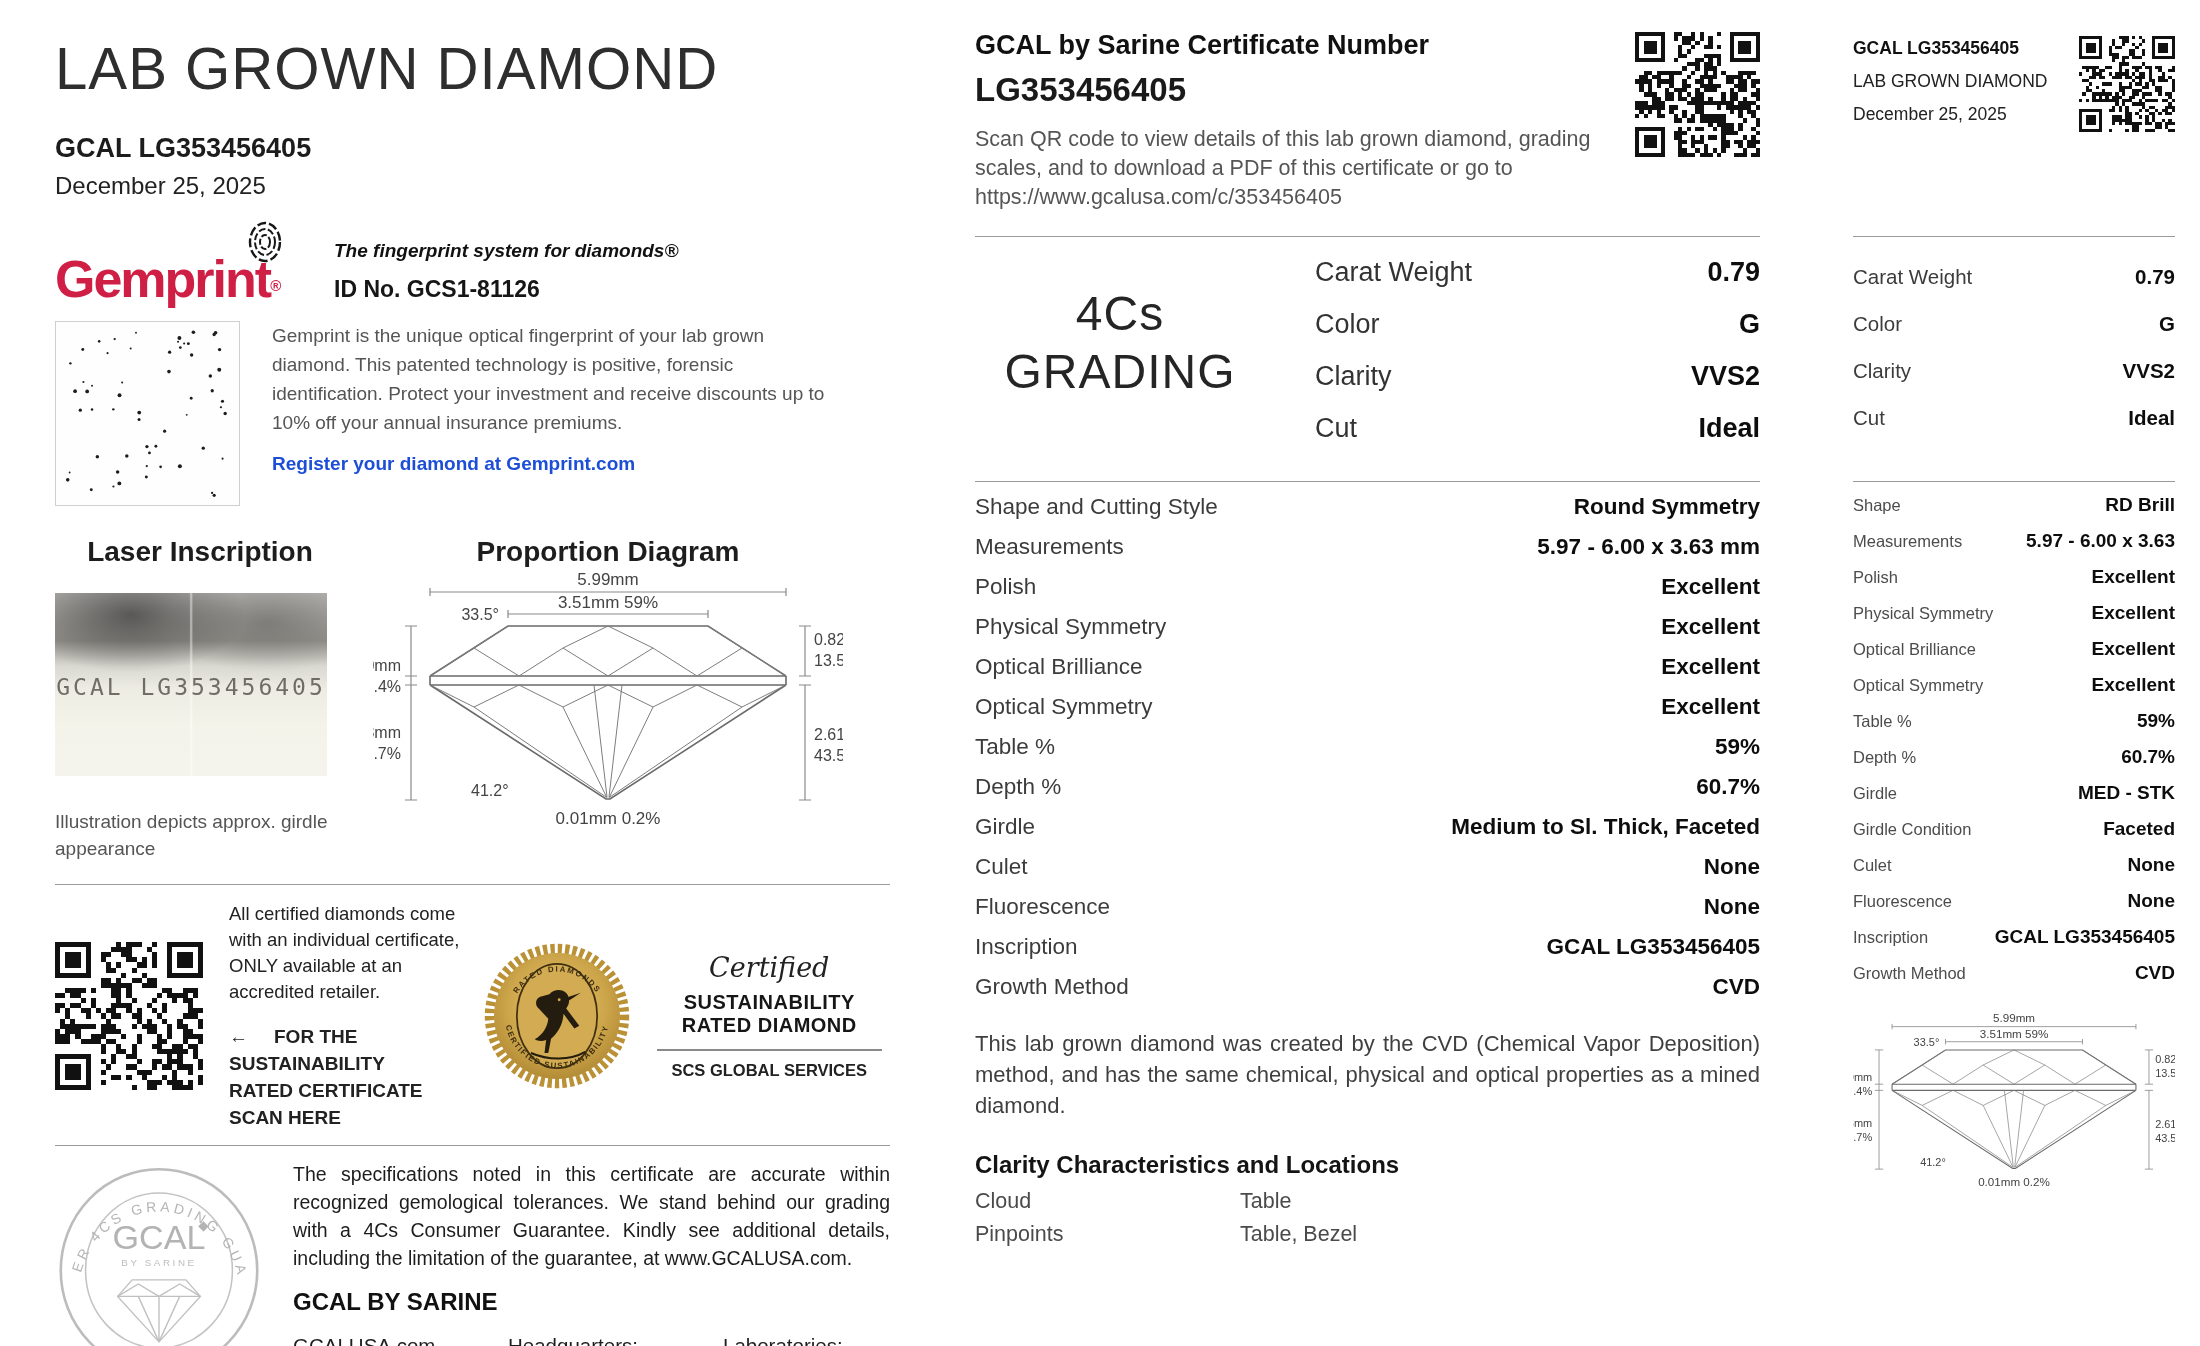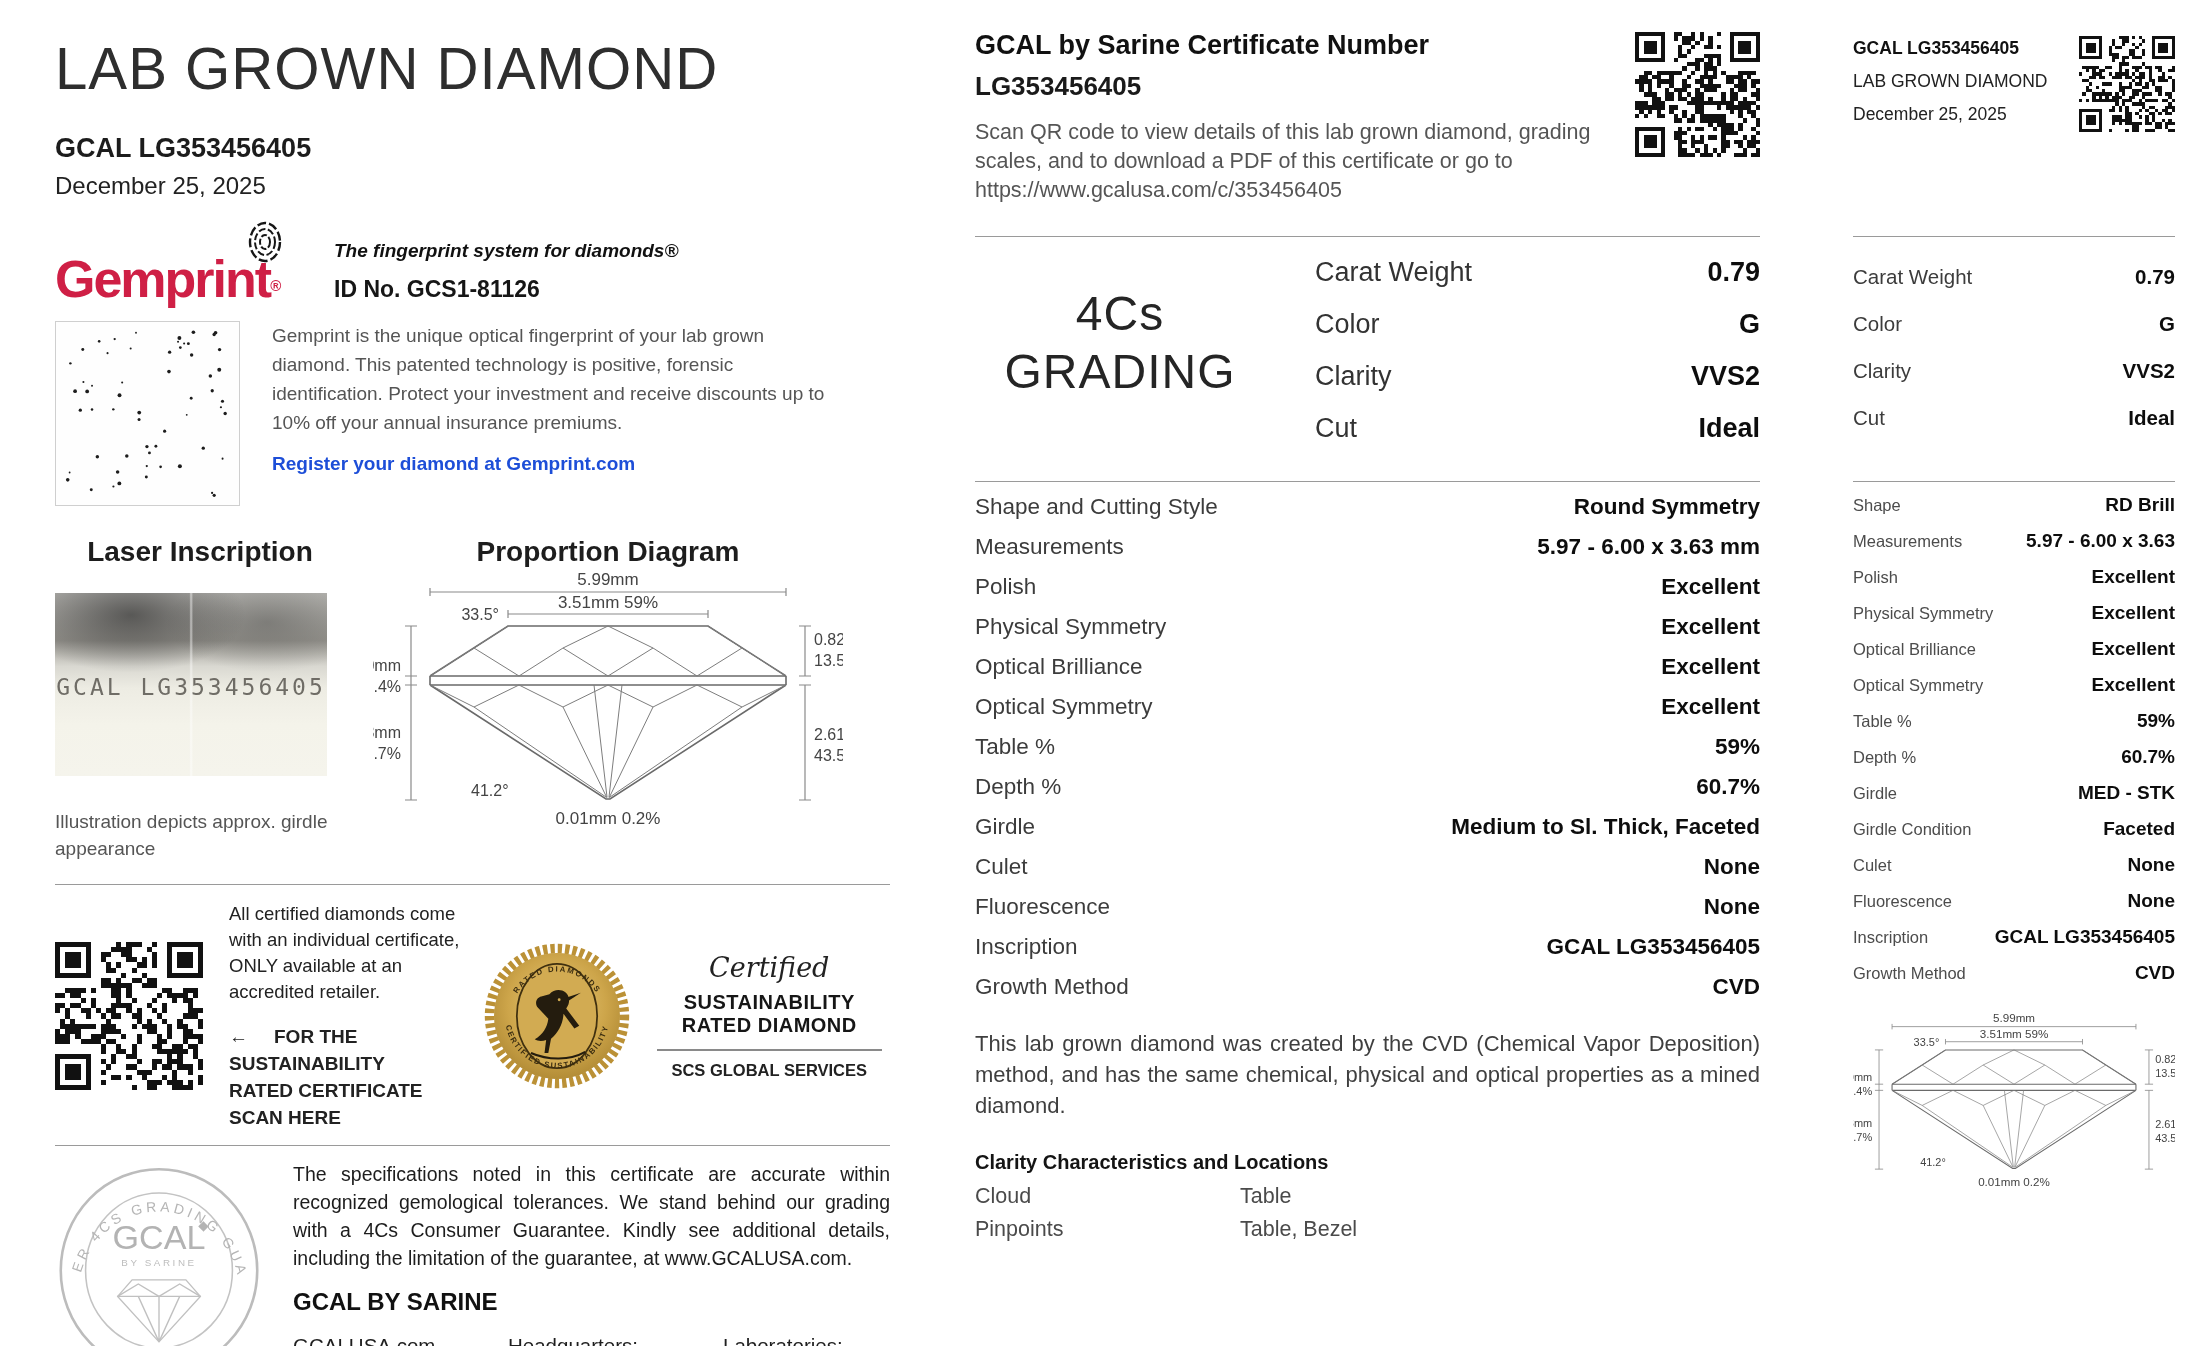--- a/index.html
+++ b/index.html
@@ -73,39 +73,39 @@
   .f-cols{display:flex;margin-top:14px;}
   .f-col{font-size:20.5px;line-height:31px;color:#1f1f1f;}
   .f-col.c1{width:215px;}
   .f-col.c2{width:215px;}
   .f-col.c3{width:165px;}
 
   
   .mid-head{display:flex;min-height:212px;}
   .mh-text{flex:1;margin-right:22px;}
   .mh-title{font-size:27px;font-weight:bold;color:#111;margin-top:6px;}
-  .mh-number{font-size:26px;font-weight:600;color:#1a1a1a;margin-top:10px;}
+  .mh-number{font-size:33px;font-weight:600;color:#1a1a1a;margin-top:10px;}
   .mh-para{font-size:21.5px;line-height:29px;color:#555;margin-top:16px;width:630px;}
   .m-qr{width:125px;height:125px;flex:none;margin-top:8px;}
 
   .fourcs{display:flex;padding:20px 0 16px 0;}
   .fc-title{width:290px;flex:none;text-align:center;font-size:48px;font-weight:300;color:#252525;line-height:1.2;padding-top:28px;letter-spacing:1px;}
   .fc-rows{flex:1;margin-left:50px;}
   .kv{display:flex;justify-content:space-between;align-items:baseline;}
   .fc-rows .kv{height:52px;}
   .fc-rows .k{font-size:27px;color:#333;}
   .fc-rows .v{font-size:27px;font-weight:bold;color:#0d0d0d;}
 
   .specs{padding-top:12px;}
   .specs .kv{height:40px;}
   .specs .k{font-size:22.5px;color:#3c3c3c;}
   .specs .v{font-size:22.5px;font-weight:bold;color:#0d0d0d;}
 
   .cvd{font-size:22px;line-height:31px;color:#3f3f3f;margin:14px 0 0 0;text-align:justify;}
-  .clar-h{font-size:20px;font-weight:bold;color:#141414;margin:30px 0 10px 0;}
+  .clar-h{font-size:24px;font-weight:bold;color:#141414;margin:30px 0 10px 0;}
   .cl-row{display:flex;font-size:21.5px;color:#4a4a4a;height:33px;align-items:baseline;}
   .cl-name{width:265px;flex:none;}
 
   
   .r-head{display:flex;min-height:212px;}
   .rh-text{flex:1;}
   .rh-1{font-size:17.5px;font-weight:bold;color:#111;margin-top:14px;}
   .rh-2{font-size:17.5px;color:#222;margin-top:12px;}
   .rh-3{font-size:17.5px;color:#222;margin-top:12px;}
   .r-qr{width:96px;height:96px;flex:none;margin-top:12px;}

